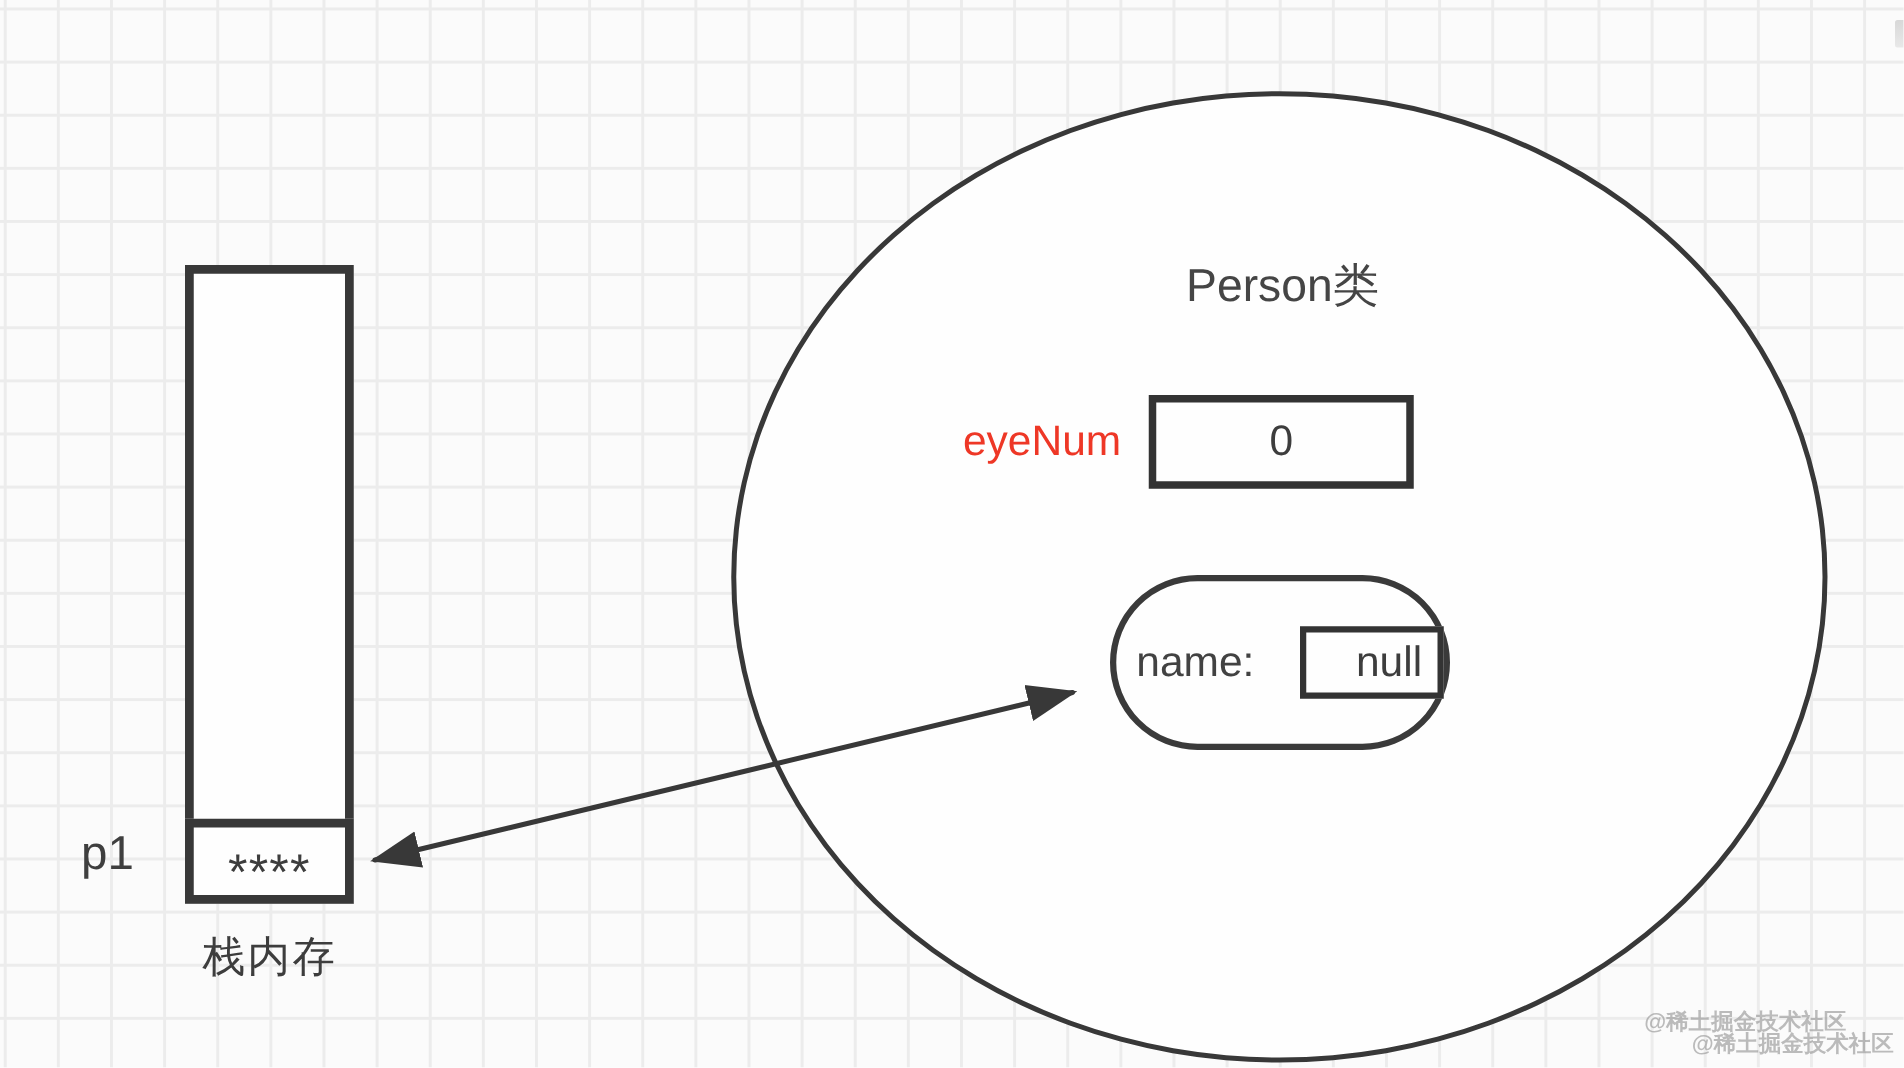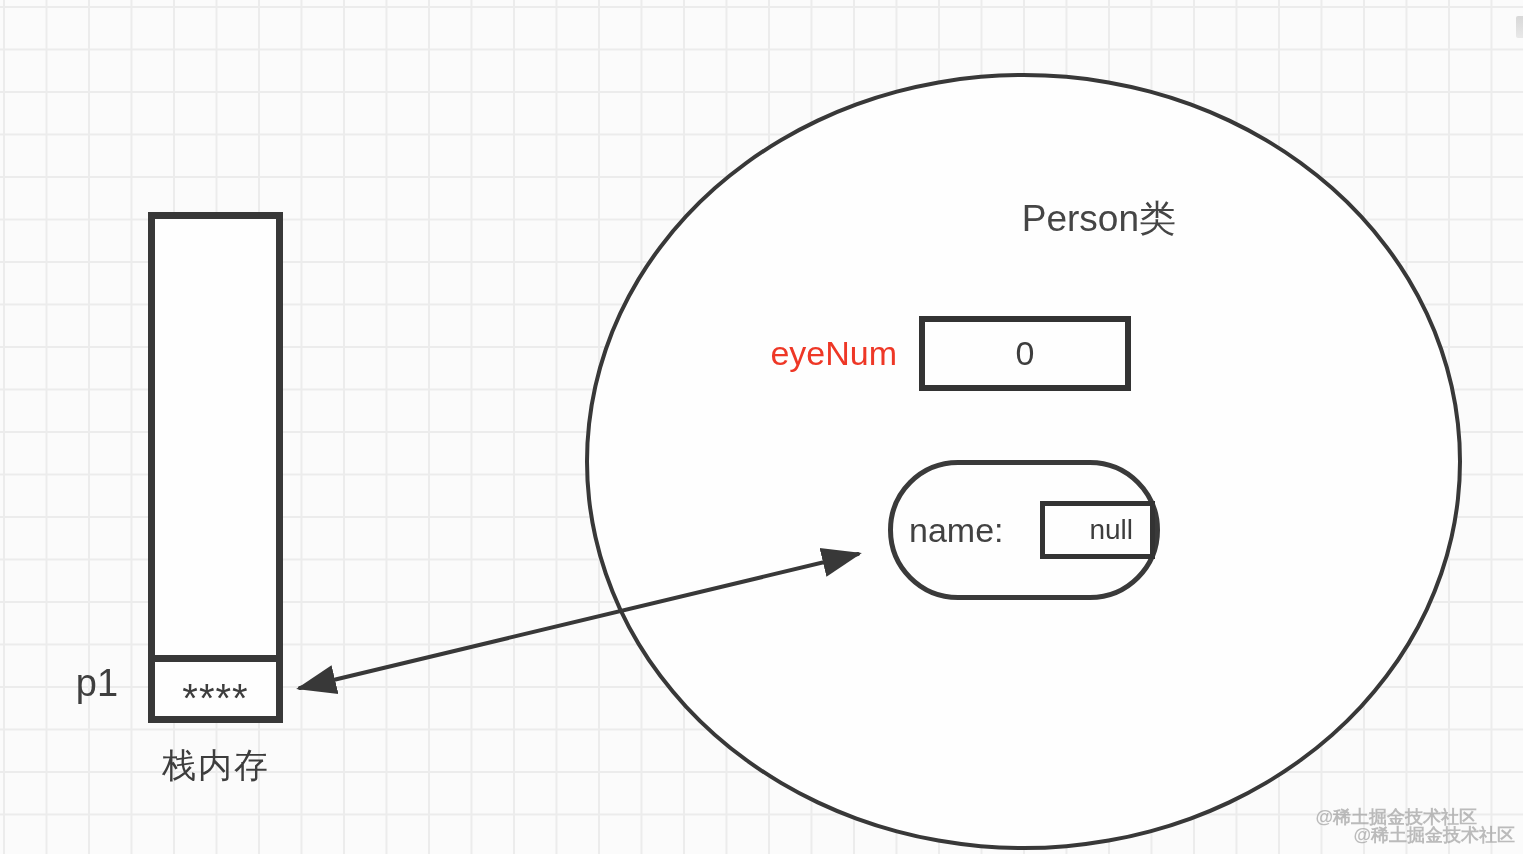--- a/index.html
+++ b/index.html
@@ -34,38 +34,38 @@
     border: 7px solid #383838;
     background: #fefefe;
     display: flex; align-items: center; justify-content: center;
   }
   .stack-cell span {
     font-size: 40px; color: #3d3d3d; letter-spacing: 1px;
     line-height: 0; transform: translateY(9px);
   }
   .p1-label {
     position: absolute; left: 58px; top: 662px; width: 56px;
-    font-size: 38px; color: #3f3f3f; text-align: center; margin-left: 11px;
+    font-size: 38px; color: #3f3f3f; text-align: center;
   }
   .stack-caption {
     position: absolute; left: 130px; top: 720px; width: 172px;
     text-align: center; font-size: 34px; color: #3d3d3d; letter-spacing: 2px; margin-top: 23px;
   }
 
   
   .person-circle {
     position: absolute; left: 585px; top: 73px;
     width: 877px; height: 777px;
     border: 4px solid #383838;
     border-radius: 50%;
     background: #fefefe;
   }
   .person-title {
-    position: absolute; left: 876px; top: 194px; width: 300px;
-    text-align: right; font-size: 37px; color: #454545;
+    position: absolute; left: 876px; top: 204px; width: 300px;
+    text-align: center; font-size: 37px; color: #454545;
   }
   .eyenum-label {
     position: absolute; left: 740px; top: 334px; width: 157px;
     text-align: right; font-size: 34px; color: #ee3726;
   }
   .eyenum-box {
     position: absolute; left: 919px; top: 316px;
     width: 212px; height: 75px;
     border: 6px solid #333333; background: #fefefe;
     display: flex; align-items: center; justify-content: center;
@@ -81,21 +81,21 @@
     padding-left: 16px;
     gap: 28px;
   }
   .name-label { font-size: 34px; color: #424242; }
   .null-box {
     margin-left: 8px;
     width: 124px; height: 58px;
     border: 5px solid #333333; background: #fefefe;
     display: inline-flex; align-items: center; justify-content: center;
   }
-  .null-box span { font-size: 28px; color: #3d3d3d; margin-left: 28px; }
+  .null-box span { font-size: 34px; color: #3d3d3d; margin-left: 28px; }
 
   
   .arrow-layer {
     position: absolute; left: 0; top: 0;
     width: 1523px; height: 854px;
     pointer-events: none;
   }
 
   
   .watermark { position: absolute; right: 0; top: 0; width: 100%; height: 100%; pointer-events: none; font-weight: bold; }

